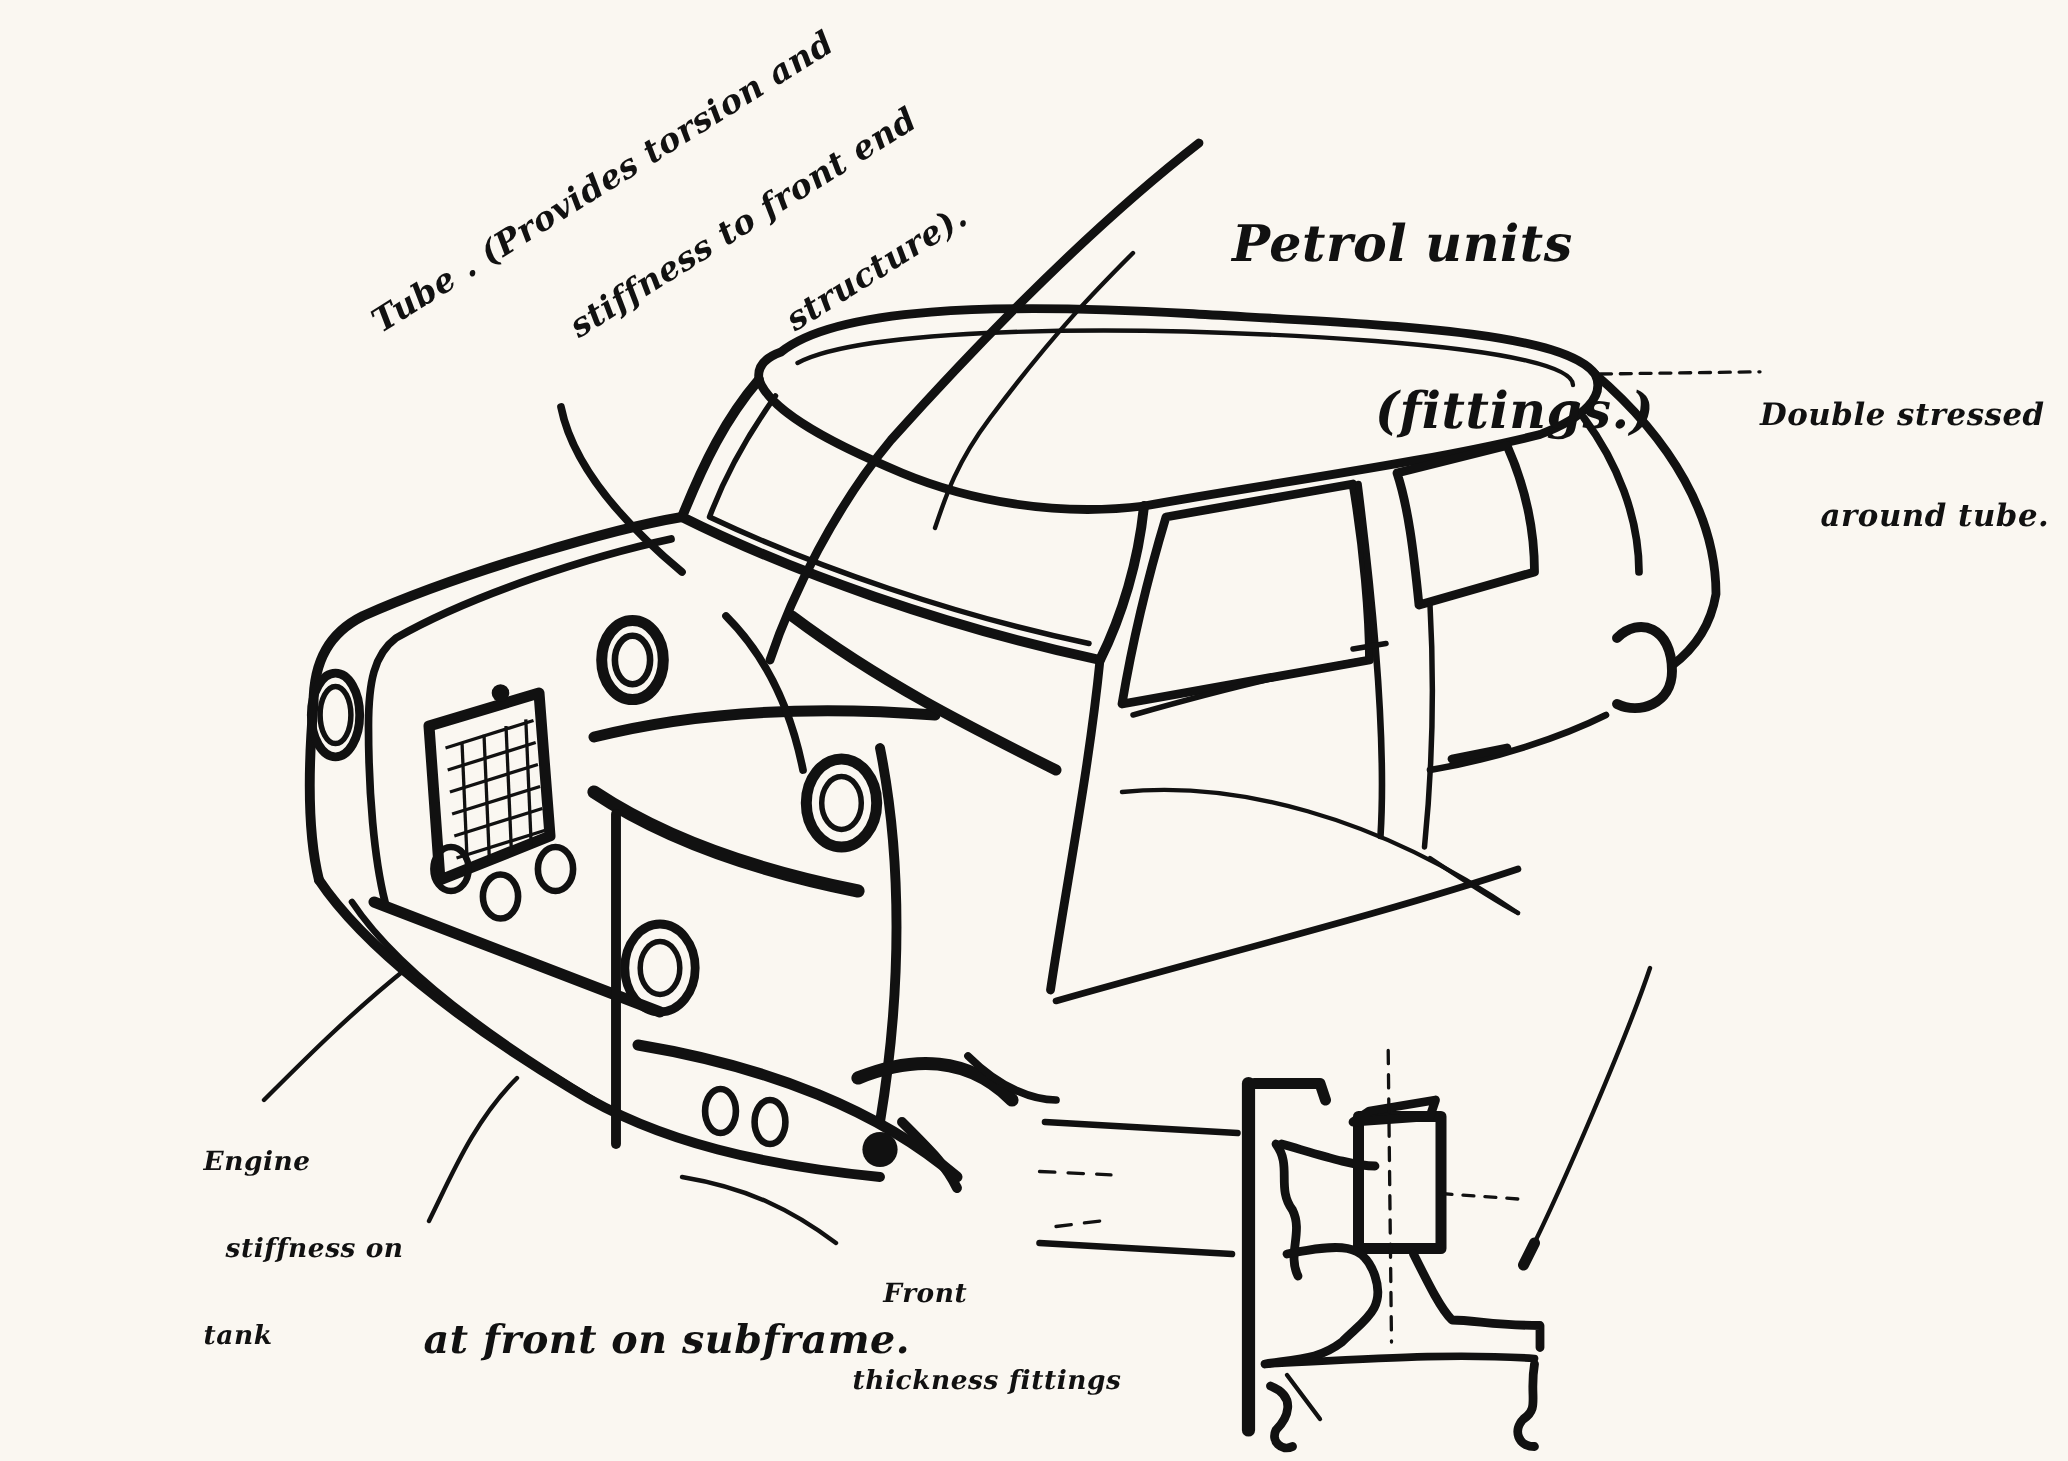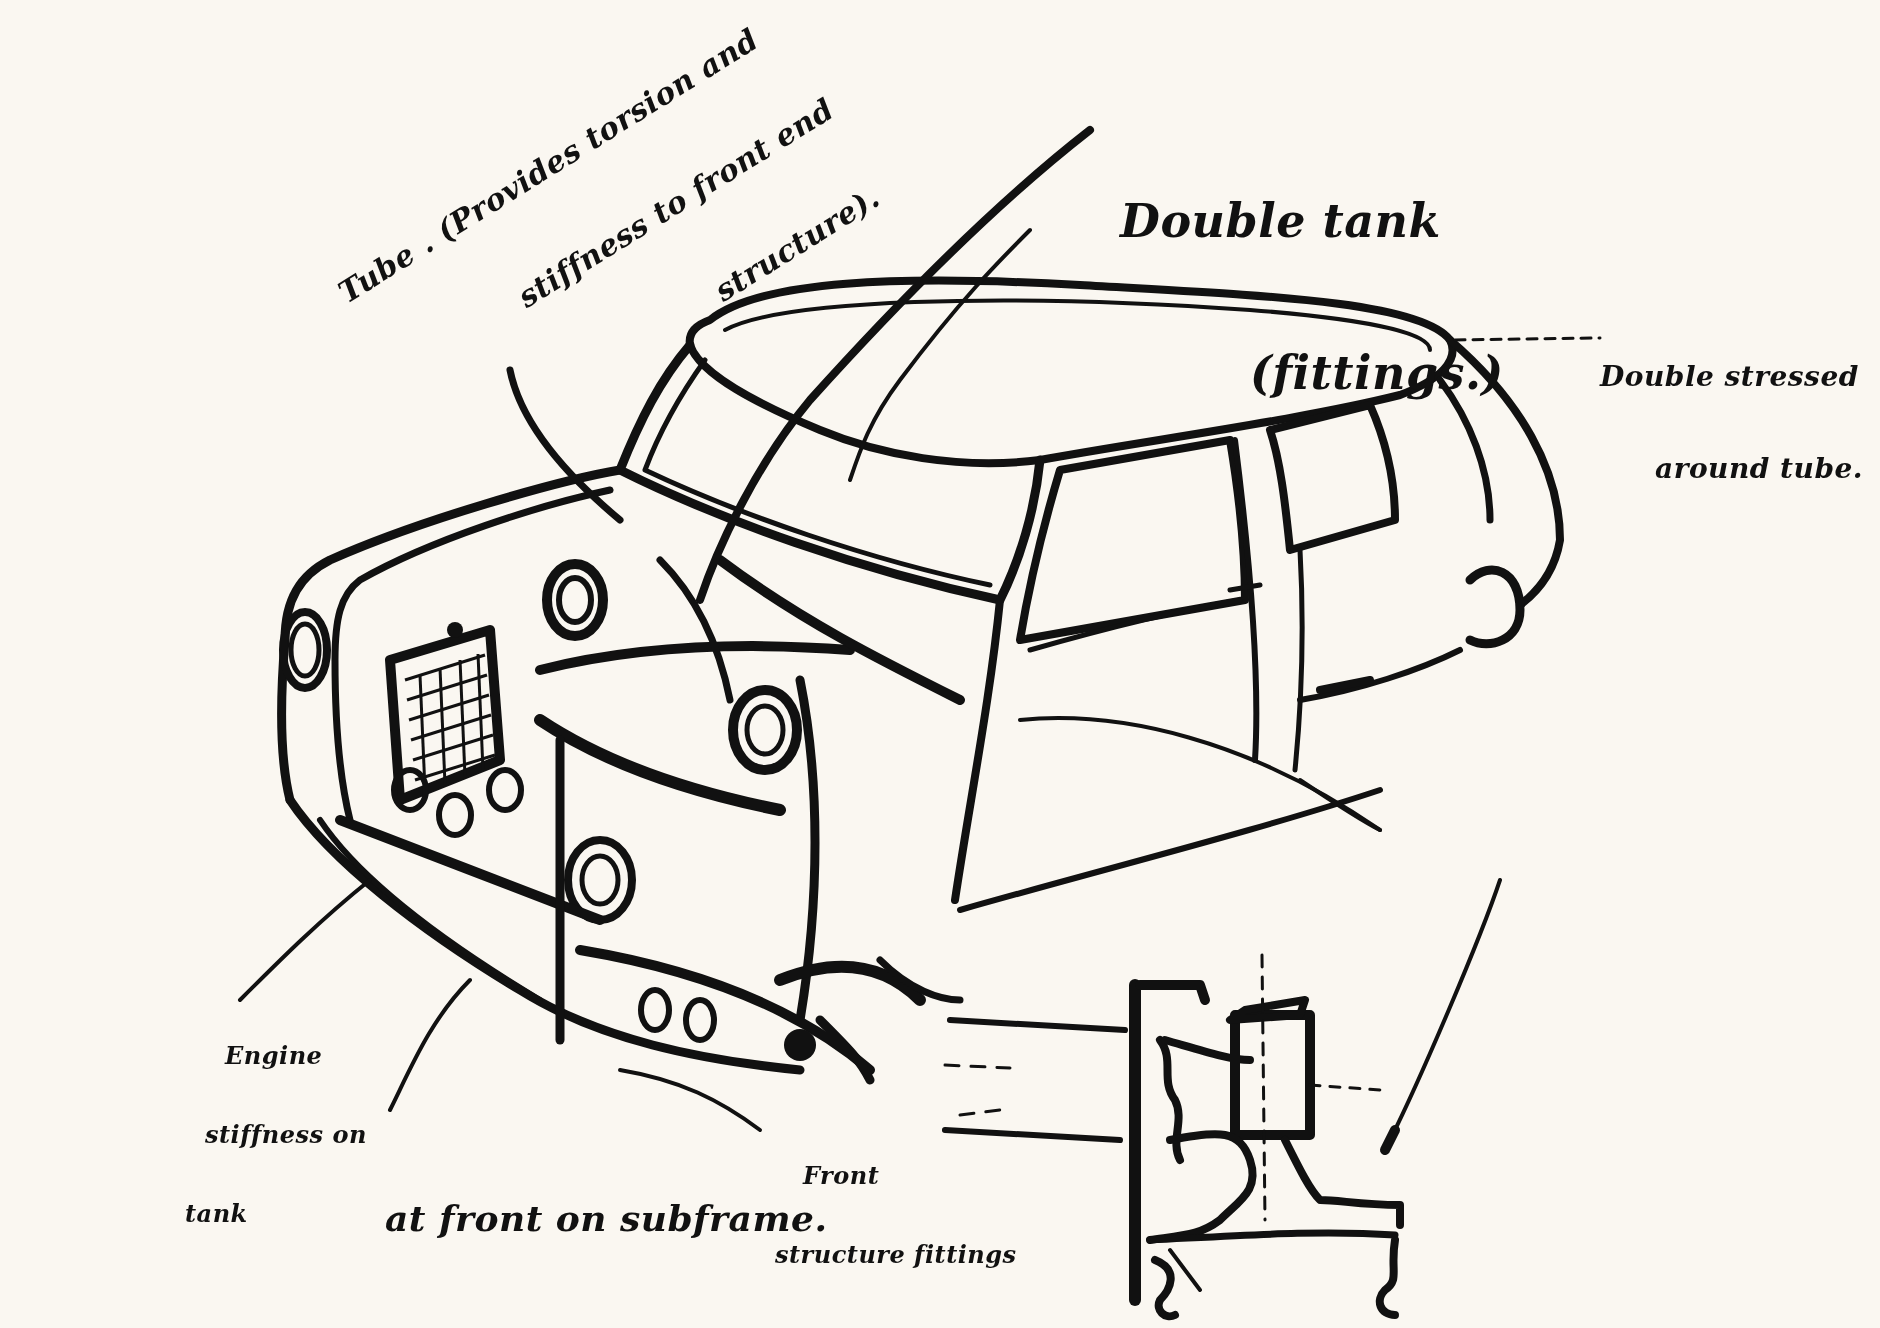--- a/index.html
+++ b/index.html
@@ -151,39 +151,39 @@
     </g>
   </svg>
 
   <div class="note" style="left:490px; top:170px; font-size:30px; transform: rotate(-32deg); transform-origin: left bottom;">
     <span class="l">Tube . (Provides torsion and</span>
     <span class="l" style="margin-left:150px;">stiffness to front end</span>
     <span class="l" style="margin-left:320px;">structure).</span>
   </div>
 
   <div class="note" style="left:1120px; top:95px; font-size:46px;">
-    <span class="l">Double tank</span>
+    <span class="l">Petrol units</span>
     <span class="l" style="margin-left:130px;">(fittings.)</span>
   </div>
 
   <div class="note" style="left:1600px; top:300px; font-size:28px;">
     <span class="l">Double stressed</span>
     <span class="l" style="margin-left:55px;">around tube.</span>
   </div>
 
 
   <div class="note" style="left:185px; top:990px; font-size:24px;">
-    <span class="l" style="margin-left:40px;">Engine</span>
+    <span class="l" style="">Engine</span>
     <span class="l" style="margin-left:20px;">stiffness on</span>
     <span class="l">tank</span>
   </div>
 
   <div class="note" style="left:325px; top:1120px; font-size:36px;">
     <span class="l" style="margin-left:60px;">at front on subframe.</span>
   </div>
 
   <div class="note" style="left:775px; top:1110px; font-size:24px;">
     <span class="l" style="margin-left:28px;">Front</span>
-    <span class="l">structure fittings</span>
+    <span class="l">thickness fittings</span>
     
   </div>
 
 </div>
 
 </body></html>

